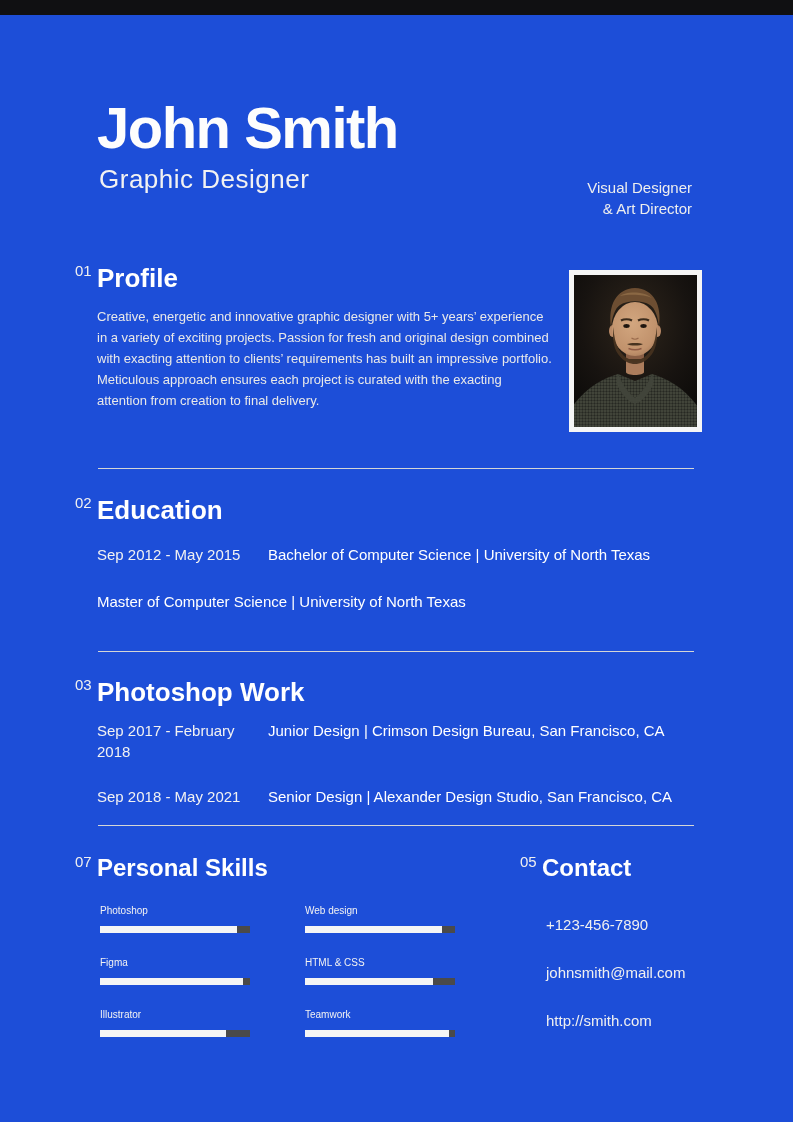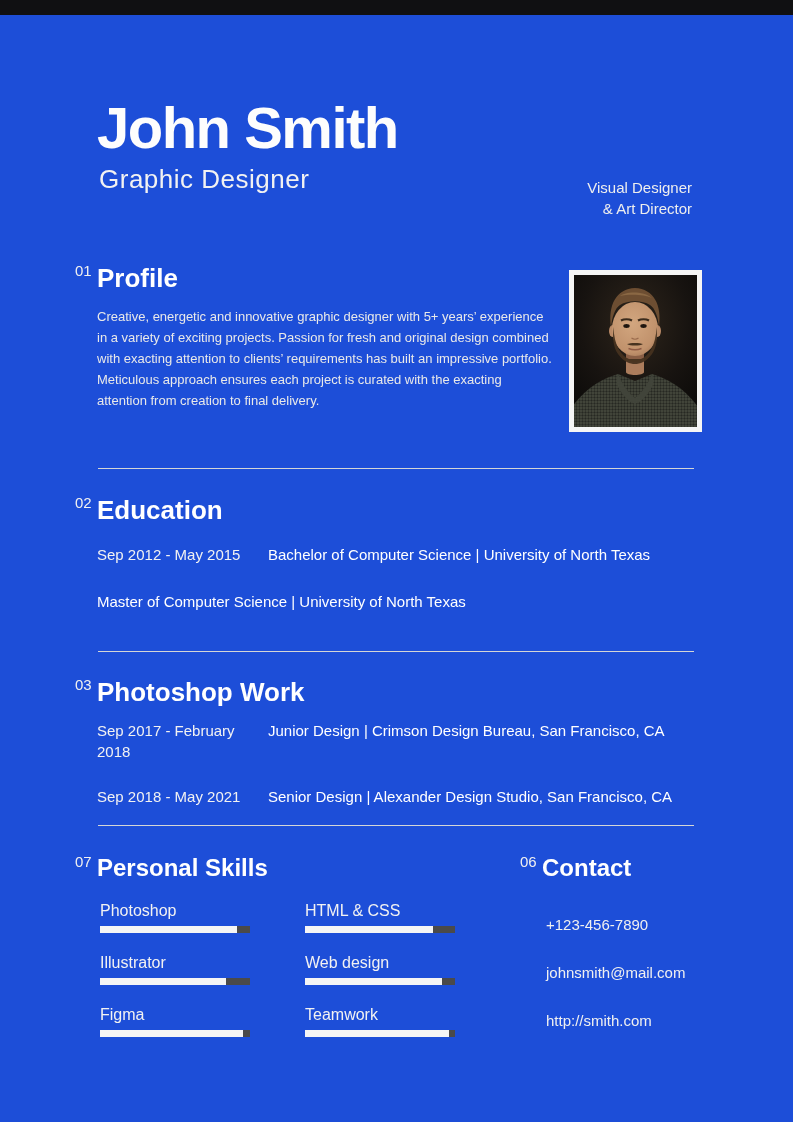--- a/index.html
+++ b/index.html
@@ -69,21 +69,21 @@
   .rows{left:97px;width:620px;}
   .row{display:flex;margin-bottom:26px;font-size:15px;line-height:21px;}
   .rows.exp .row{margin-bottom:24px;}
   .row .period{flex:0 0 171px;color:#f2f2f2;font-weight:400;}
   .row .detail{color:#ffffff;font-weight:400;white-space:nowrap;}
 
   
   .skills{left:100px;top:885px;display:flex;gap:55px;}
   .skill-col{width:150px;}
   .skill{margin-bottom:19px;}
-  .skill-name{font-size:16px;line-height:21px;color:#f2f2f2;margin-bottom:5px;}
+  .skill-name{font-size:10px;line-height:21px;color:#f2f2f2;margin-bottom:5px;}
   .bar{width:150px;height:7px;background:#4a4a4a;}
   .bar-fill{height:100%;background:#f5f5f5;}
 
   
   .contact-list{left:546px;top:899px;}
   .contact-item{font-size:15px;line-height:21px;color:#f0f0f0;margin-bottom:27px;}
 </style>
 </head>
 <body>
 
@@ -191,56 +191,56 @@
   </div>
   <div class="abs skills">
     <div class="skill-col">
       <div class="skill">
         <div class="skill-name">Photoshop</div>
         <div class="bar">
             <div class="bar-fill" style="width: 91%;"></div>
           </div>
       </div>
       <div class="skill">
+        <div class="skill-name">Figma</div>
+        <div class="bar">
+            <div class="bar-fill" style="width: 95%;"></div>
+          </div>
+      </div>
+      <div class="skill">
         <div class="skill-name">Illustrator</div>
         <div class="bar">
             <div class="bar-fill" style="width: 84%;"></div>
           </div>
       </div>
-      <div class="skill">
-        <div class="skill-name">Figma</div>
-        <div class="bar">
-            <div class="bar-fill" style="width: 95%;"></div>
-          </div>
-      </div>
     </div>
     <div class="skill-col">
       <div class="skill">
+        <div class="skill-name">Web design</div>
+        <div class="bar">
+            <div class="bar-fill" style="width: 91%;"></div>
+          </div>
+      </div>
+      <div class="skill">
         <div class="skill-name">HTML &amp; CSS</div>
         <div class="bar">
             <div class="bar-fill" style="width: 85%;"></div>
           </div>
       </div>
       <div class="skill">
-        <div class="skill-name">Web design</div>
-        <div class="bar">
-            <div class="bar-fill" style="width: 91%;"></div>
-          </div>
-      </div>
-      <div class="skill">
         <div class="skill-name">Teamwork</div>
         <div class="bar">
             <div class="bar-fill" style="width: 96%;"></div>
           </div>
       </div>
     </div>
   </div>
 
   <div class="abs sec-head small contact-head" style="top:839px">
-    <span class="sec-num">06</span>
+    <span class="sec-num">05</span>
     <h2>Contact</h2>
   </div>
   <div class="abs contact-list">
     <div class="contact-item">+123-456-7890</div>
     <div class="contact-item">johnsmith@mail.com</div>
     <div class="contact-item">http://smith.com</div>
   </div>
 
 </div>
 

